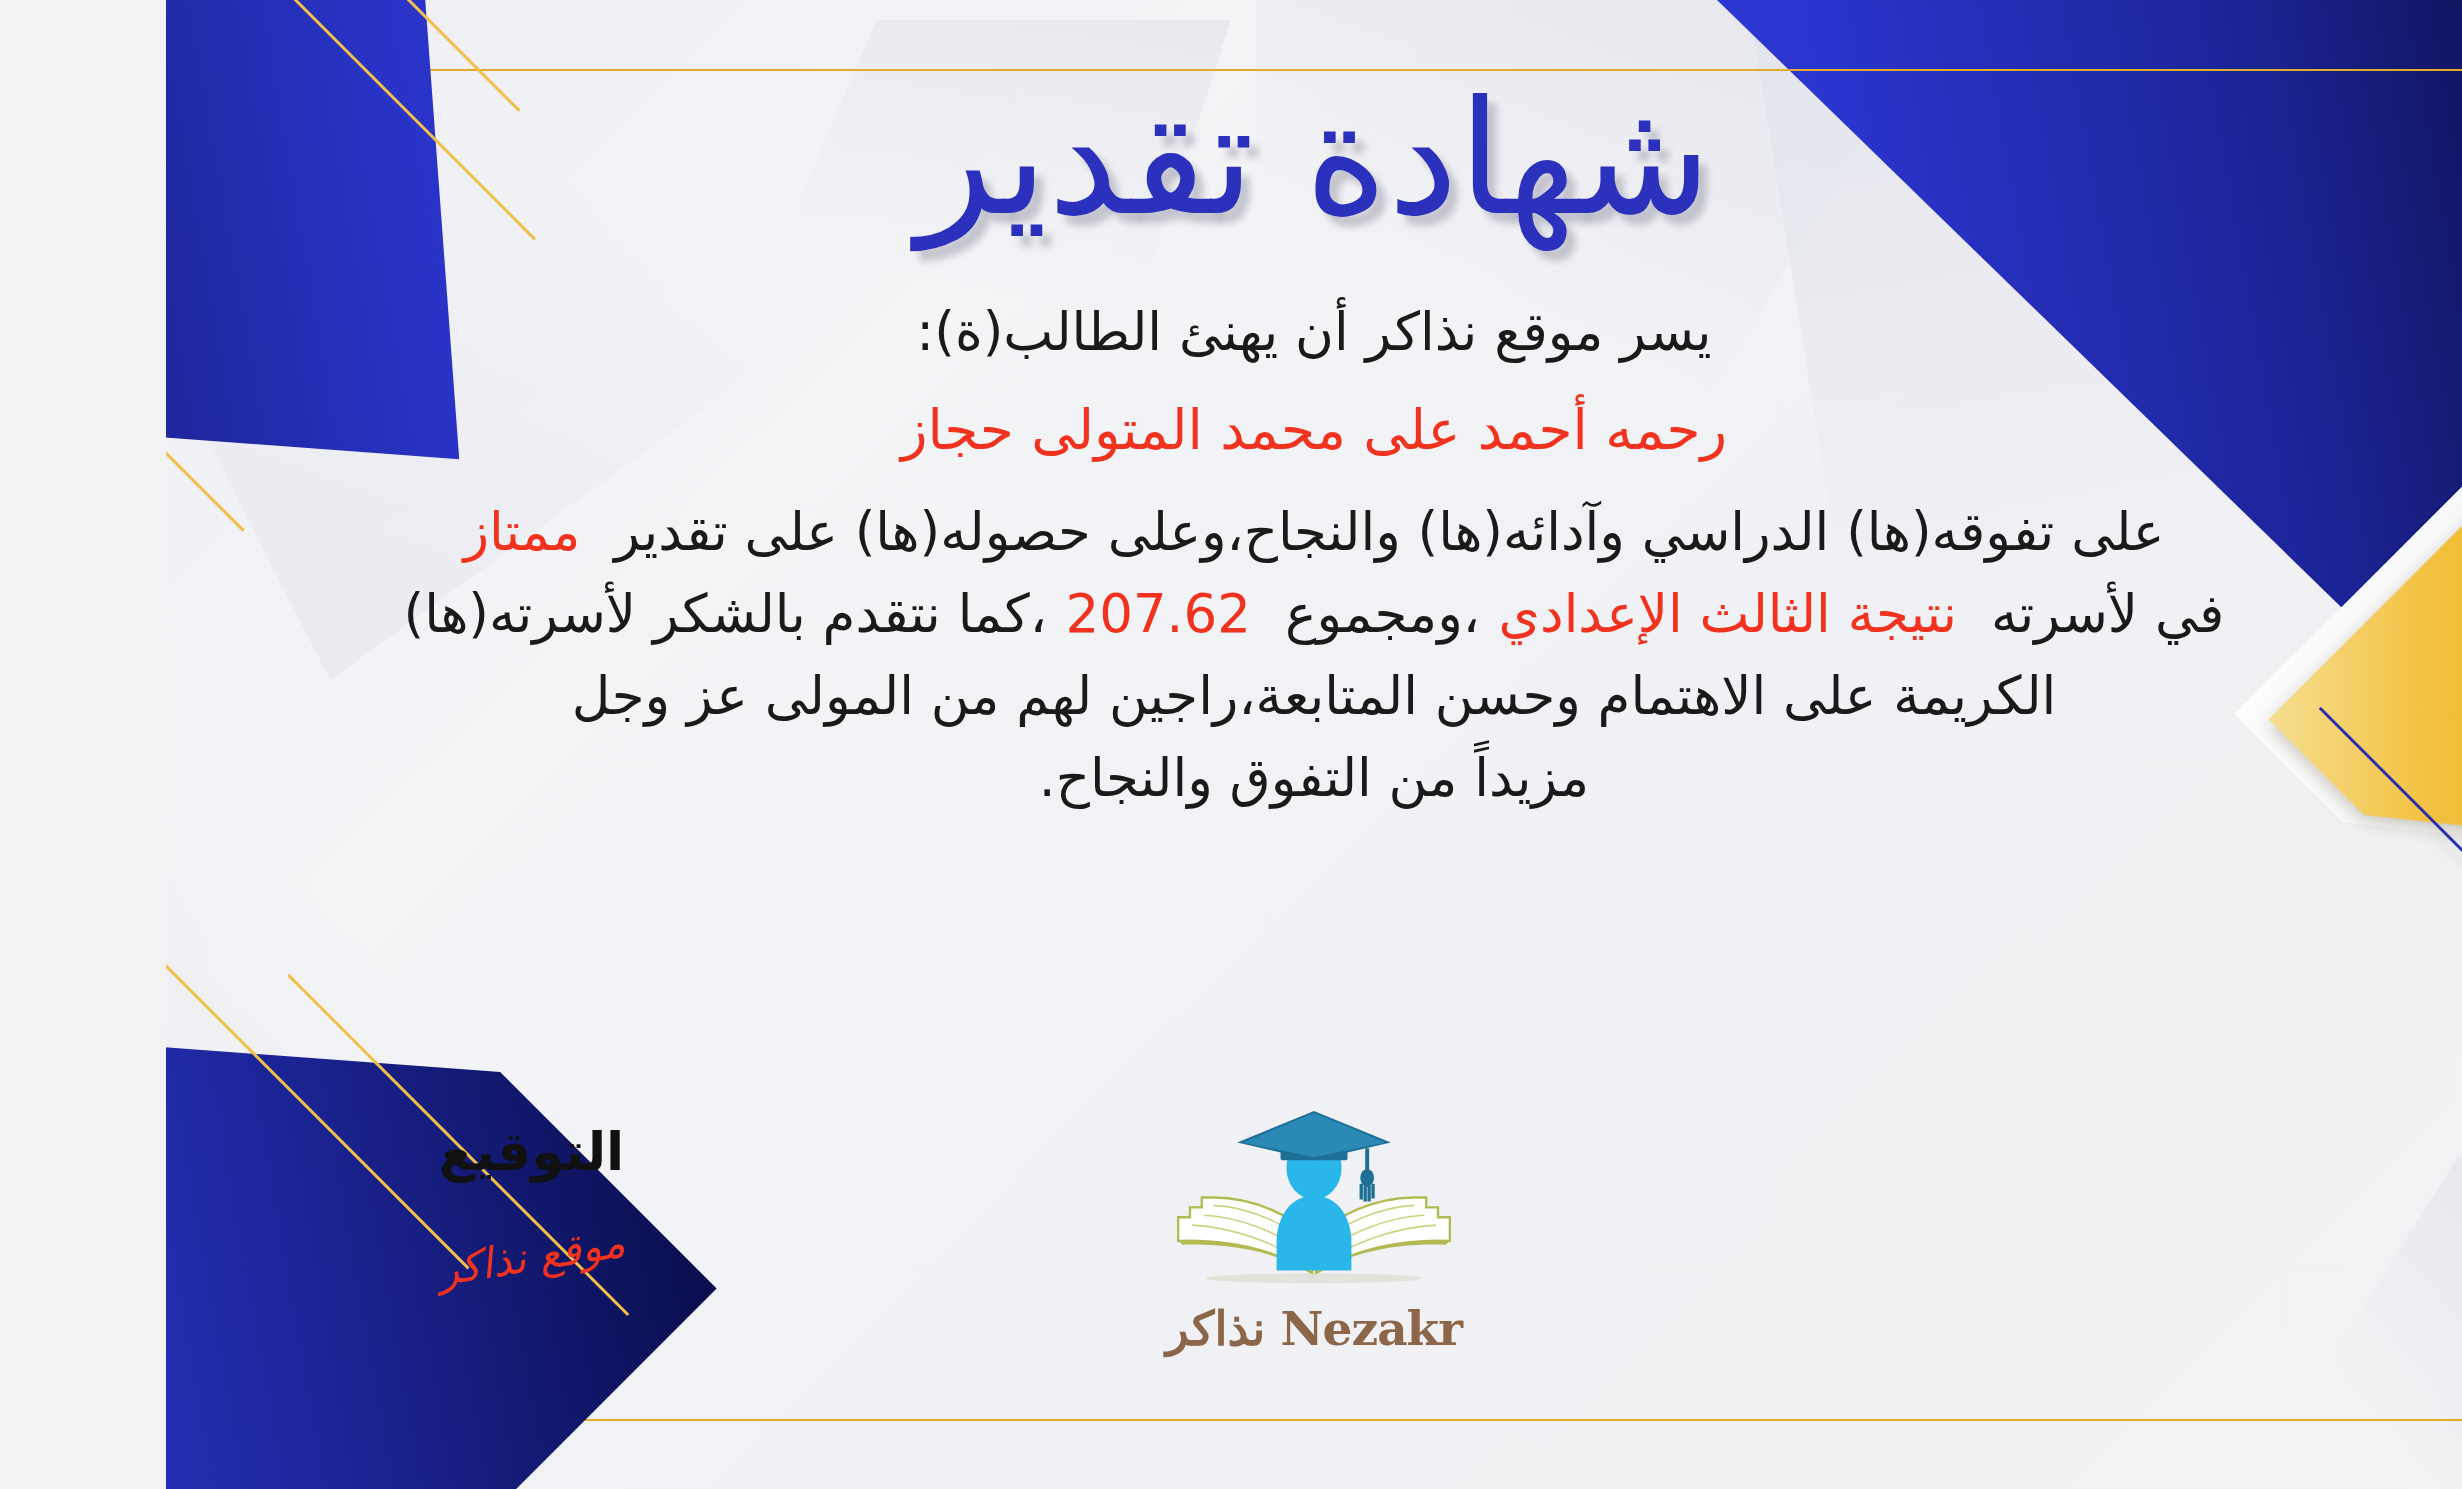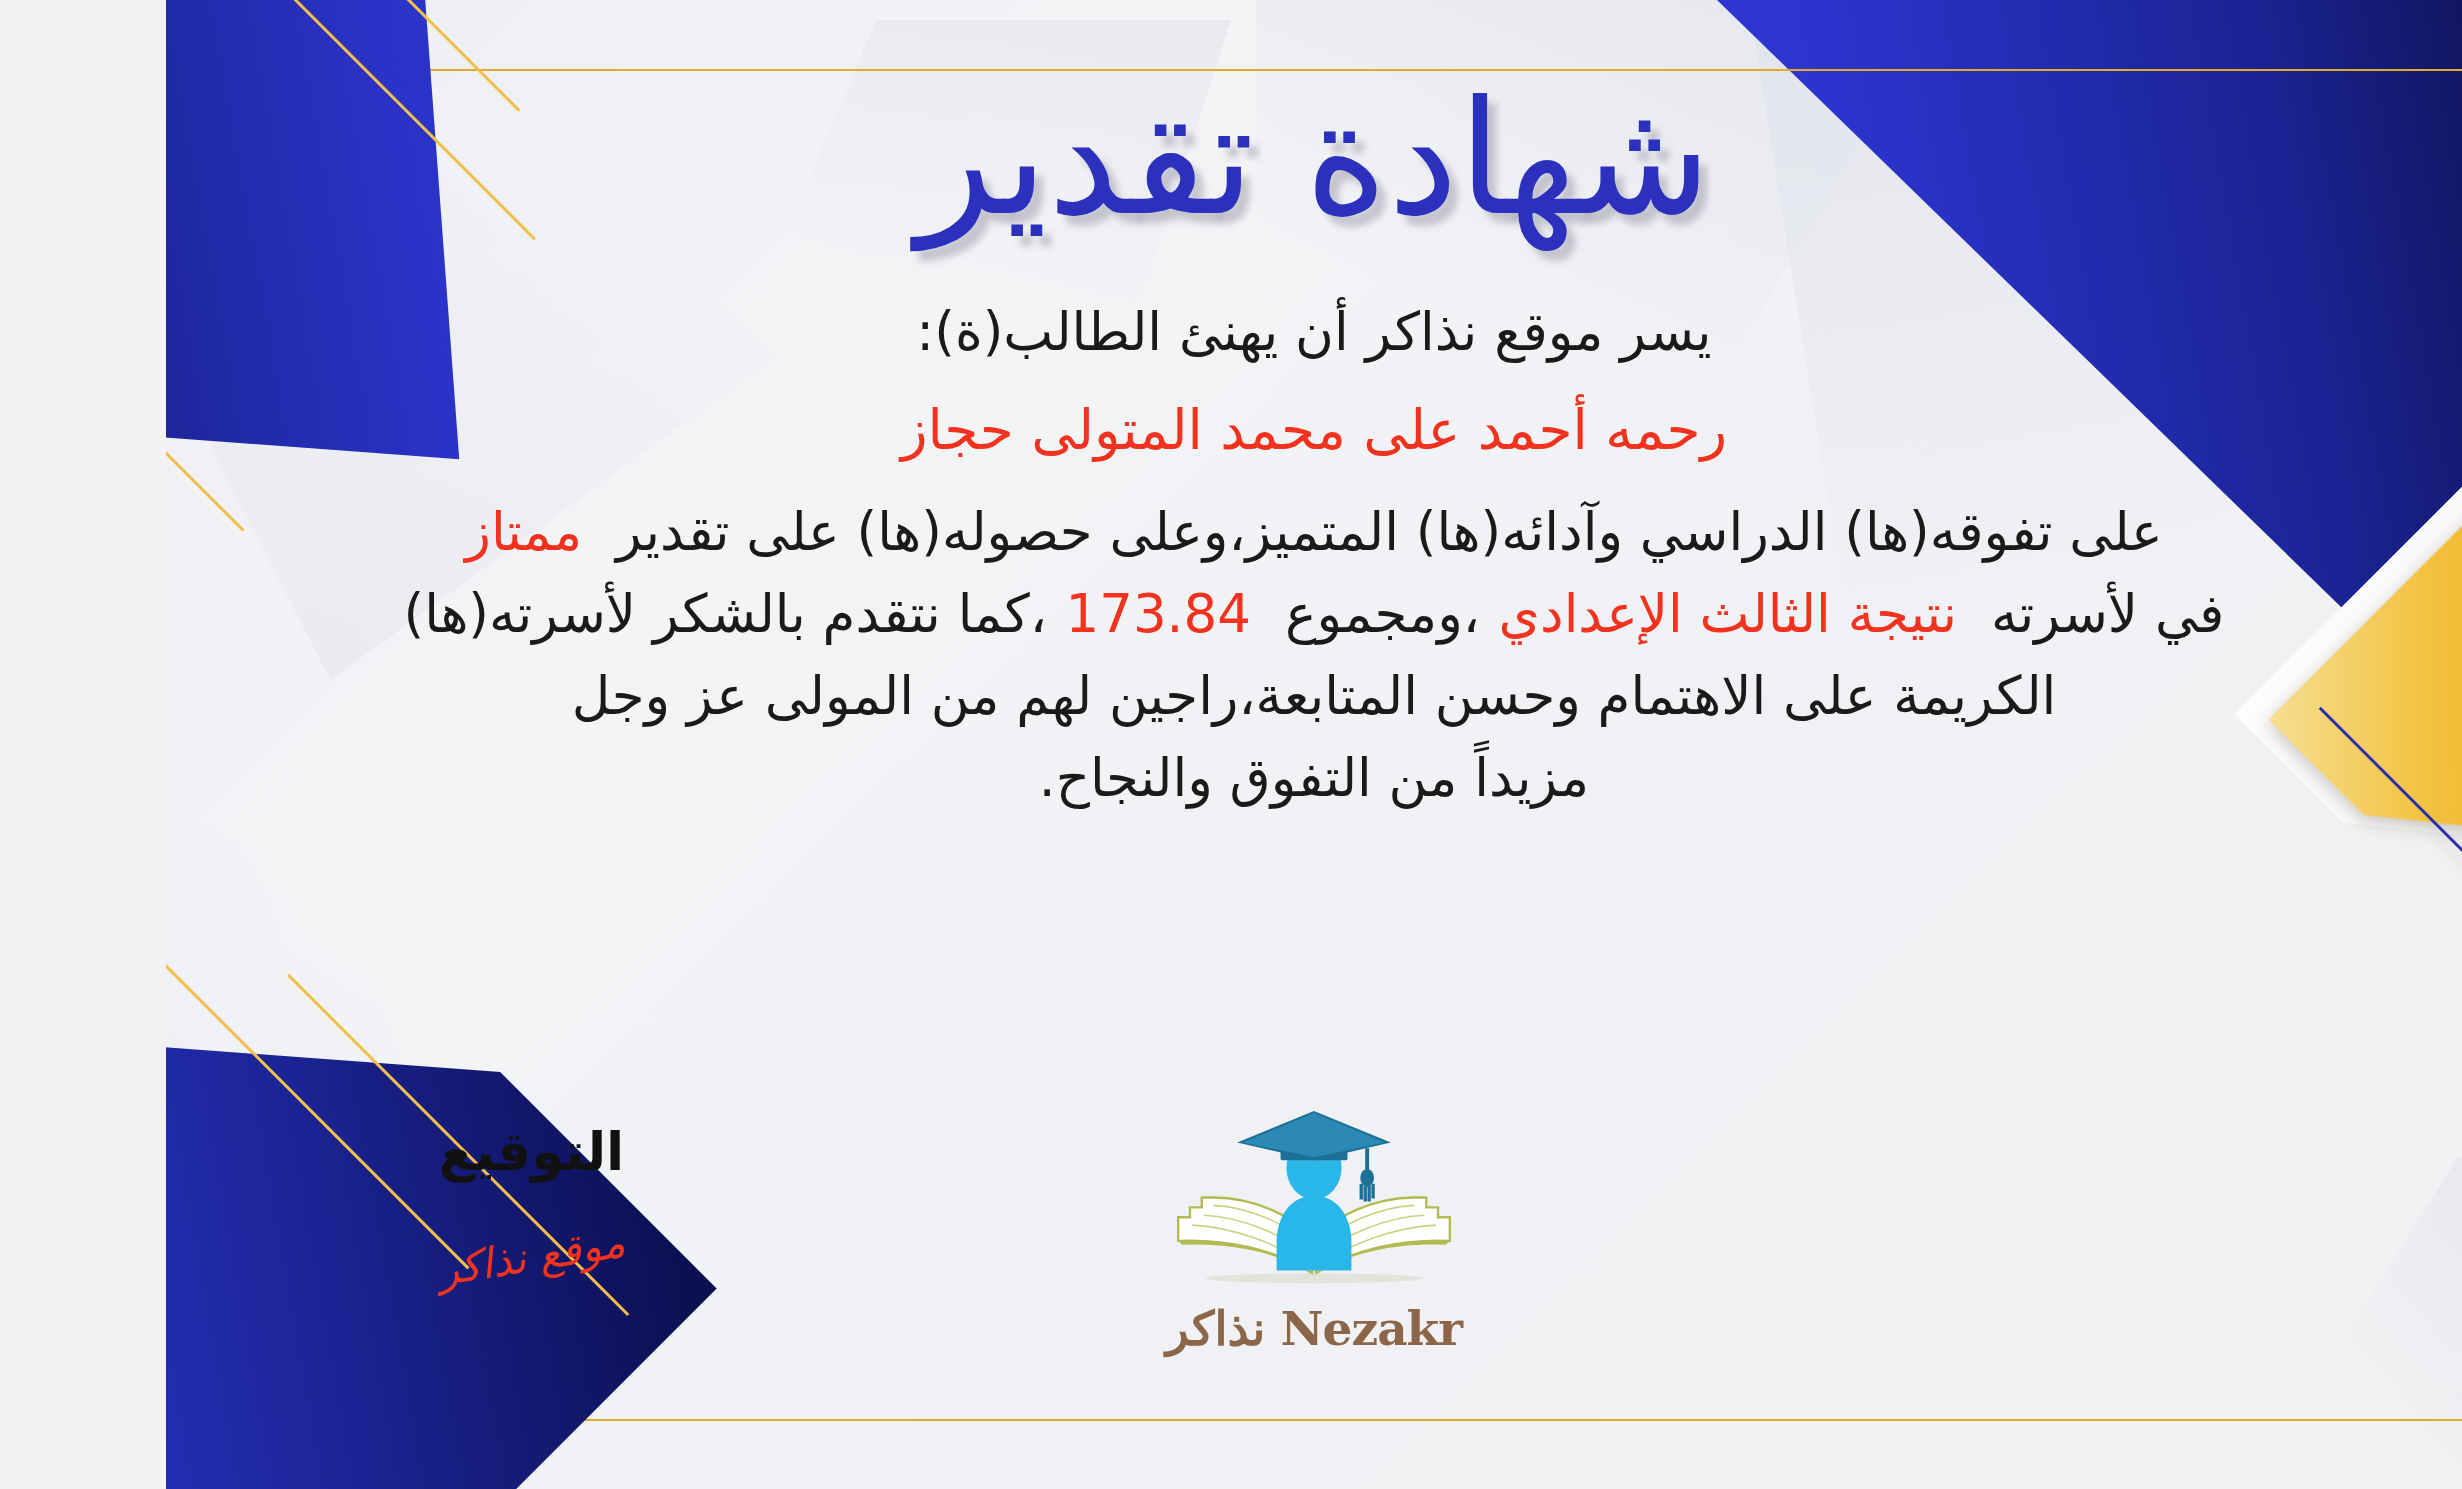--- a/index.html
+++ b/index.html
@@ -235,25 +235,25 @@
 
     <div class="title">شهادة تقدير</div>
 
     <div class="body-block">
 
       <div class="line line-intro">يسر موقع نذاكر أن يهنئ الطالب(ة):</div>
 
       <div class="name">رحمه أحمد على محمد المتولى حجاز</div>
 
       <div class="line">
-        <span>على تفوقه(ها) الدراسي وآدائه(ها) المتميز،وعلى حصوله(ها) على تقدير</span><span class="sp"></span><span class="hl">ممتاز</span>
+        <span>على تفوقه(ها) الدراسي وآدائه(ها) والنجاح،وعلى حصوله(ها) على تقدير</span><span class="sp"></span><span class="hl">ممتاز</span>
       </div>
 
       <div class="line">
-        <span>في لأسرته</span><span class="sp"></span><span class="hl">نتيجة الثالث الإعدادي</span><span class="sp-sm"></span><span>،ومجموع</span><span class="sp"></span><span class="hl">173.84</span><span class="sp-sm"></span><span>،كما نتقدم بالشكر لأسرته(ها)</span>
+        <span>في لأسرته</span><span class="sp"></span><span class="hl">نتيجة الثالث الإعدادي</span><span class="sp-sm"></span><span>،ومجموع</span><span class="sp"></span><span class="hl">207.62</span><span class="sp-sm"></span><span>،كما نتقدم بالشكر لأسرته(ها)</span>
       </div>
 
       <div class="line">الكريمة على الاهتمام وحسن المتابعة،راجين لهم من المولى عز وجل</div>
 
       <div class="line">مزيداً من التفوق والنجاح.</div>
     </div>
   </div>
 
   <div class="footer">
 

